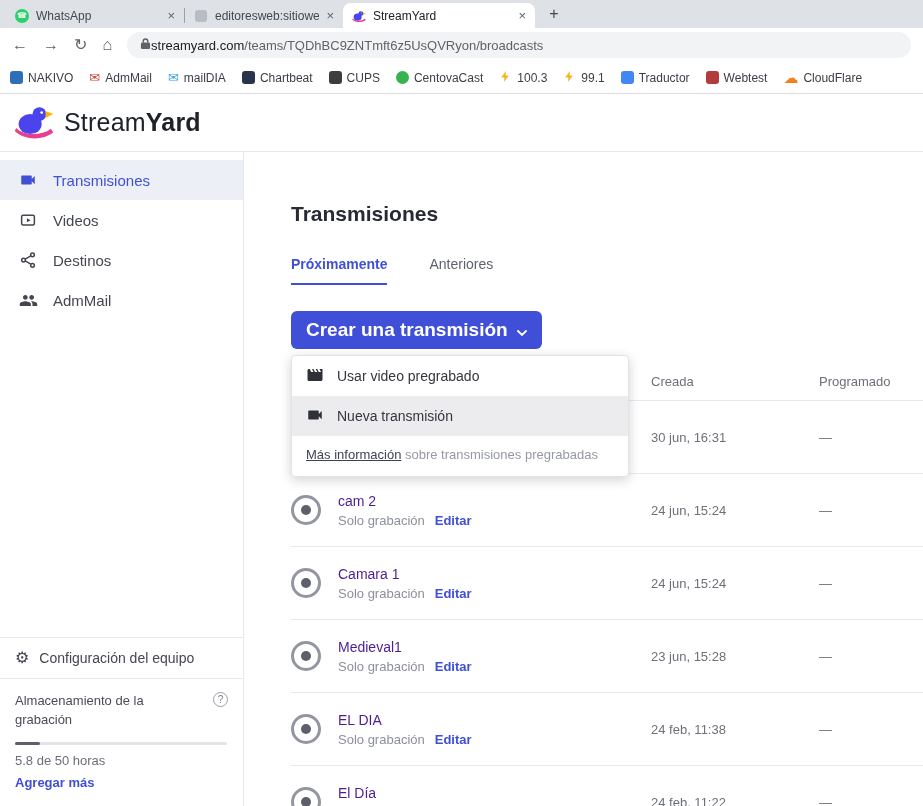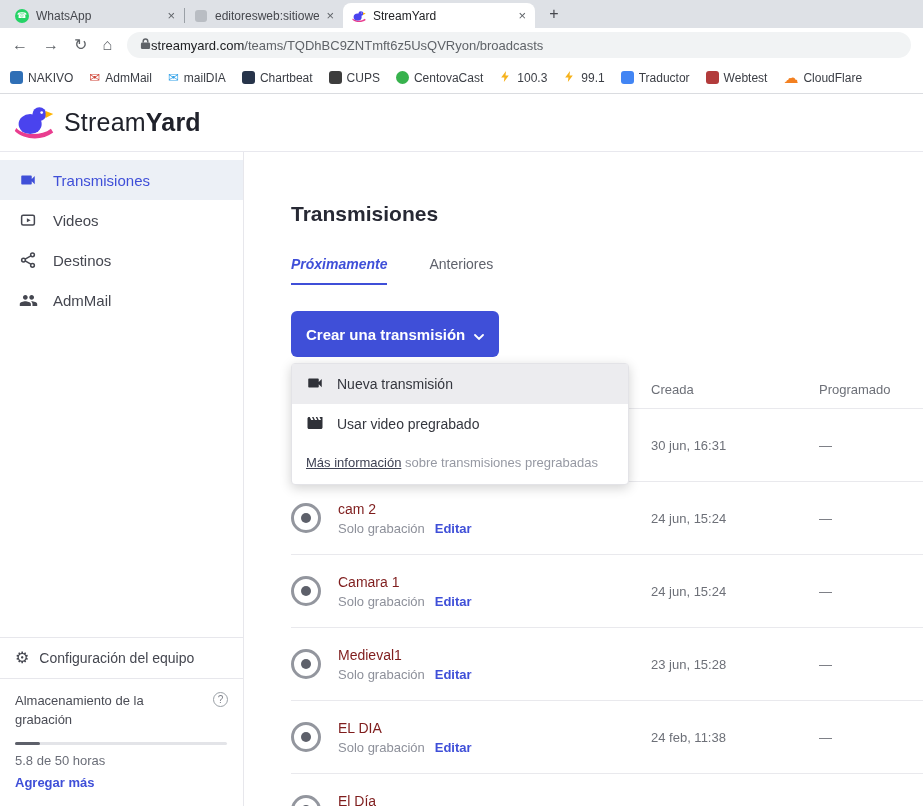--- a/index.html
+++ b/index.html
@@ -51,41 +51,41 @@
   .progress { margin:12px 0 8px; height:3px; width:212px; background:#e3e4e8; border-radius:2px; }
   .progress-fill { height:3px; background:#5d606a; border-radius:2px; }
   .usage { color:#6b6e78; }
   .addmore { display:inline-block; margin-top:7px; color:#3f4fd8; font-weight:600; cursor:pointer; }
 
   
   .main { flex:1; position:relative; padding-left:47px; background:#fff; overflow:hidden; }
   h1 { margin-top:50px; font-size:21px; font-weight:700; color:#272934; }
   .mtabs { margin-top:30px; display:flex; gap:42px; font-size:14px; }
   .mtab { padding-bottom:11px; color:#5f626c; }
-  .mtab.active { color:#3f4fd8; font-weight:600; border-bottom:2px solid #3f4fd8;font-style:italic; }
+  .mtab.active { color:#3f4fd8; font-weight:600; border-bottom:2px solid #3f4fd8; }
 
   .btn-row { margin-top:26px; position:relative; }
-  .create-btn { display:inline-flex; align-items:center; gap:9px; height:46px; padding:0 15px; background:#3f4fd8; color:#fff; border:none; border-radius:6px; font-size:15px; font-weight:600; font-family:inherit; }
+  .create-btn { display:inline-flex; align-items:center; gap:9px; height:38px; padding:0 15px; background:#3f4fd8; color:#fff; border:none; border-radius:6px; font-size:19px; font-weight:600; font-family:inherit; }
 
   .dropdown { position:absolute; left:0; top:calc(100% + 6px); width:338px; background:#fff; border:1px solid #e3e3e7; border-radius:4px; box-shadow:0 3px 12px rgba(0,0,0,.18); z-index:20; }
   .dd-item { height:40px; display:flex; align-items:center; gap:13px; padding:0 14px; font-size:14px; color:#34363e; }
   .dd-item.hl { background:#ececef; }
   .dd-info { padding:11px 14px 14px; font-size:13px; color:#9699a3; }
   .dd-info a { color:#3f4254; text-decoration:underline; cursor:pointer; }
 
   .table { margin-top:14px; }
   .thead { display:flex; align-items:center; height:38px; border-bottom:1px solid #e9e9ed; font-size:13px; color:#6d7078; }
   .c1 { width:360px; display:flex; align-items:center; gap:17px; }
   .c2 { width:124px; }
   .c3 { flex:1;margin-left:44px; }
   .row { display:flex; align-items:center; height:73px; border-bottom:1px solid #e9e9ed; font-size:13px; color:#6d7078; }
   .row.obscured .c1 { visibility:hidden; }
   .rec { width:30px; height:30px; border:3px solid #93969e; border-radius:50%; display:flex; align-items:center; justify-content:center; flex:none; }
   .rec .dot { width:10px; height:10px; border-radius:50%; background:#5d606a; }
-  .rtitle { font-size:14px; color:#7f1d1d; margin-bottom:4px; }
+  .rtitle { font-size:14px; color:#4c1d95; margin-bottom:4px; }
   .rsub { font-size:13px; color:#8d909a; }
   .edit { color:#3f4fd8; font-weight:600; margin-left:10px; cursor:pointer; }
 </style>
 </head>
 <body>
 
 <div class="tabstrip">
   <div class="tab t1">
     <span class="fav fav-wa">
         <span>☎</span>
@@ -265,32 +265,32 @@
 
     <div class="btn-row">
       <button class="create-btn">
         <span>Crear una transmisión</span>
         <span><svg width="10" height="6" viewBox="0 0 10 6">
               <path d="M1 1l4 4 4-4" stroke="#fff" stroke-width="1.8" fill="none" stroke-linecap="round"></path>
             </svg></span>
       </button>
 
       <div class="dropdown">
+        <div class="dd-item">
+          <span><svg viewBox="0 0 24 24" width="18" height="18" fill="#2f3138">
+                <path d="M18 4l2 4h-3l-2-4h-2l2 4h-3l-2-4H8l2 4H7L5 4H4c-1.1 0-2 .9-2 2v12c0 1.1.9 2 2 2h16c1.1 0 2-.9 2-2V4h-4z"></path>
+              </svg></span>
+          <span>Usar video pregrabado</span>
+        </div>
         <div class="dd-item hl">
           <span><svg viewBox="0 0 24 24" width="18" height="18" fill="#2f3138">
                 <path d="M17 10.5V7c0-.55-.45-1-1-1H4c-.55 0-1 .45-1 1v10c0 .55.45 1 1 1h12c.55 0 1-.45 1-1v-3.5l4 4v-11l-4 4z"></path>
               </svg></span>
           <span>Nueva transmisión</span>
         </div>
-        <div class="dd-item">
-          <span><svg viewBox="0 0 24 24" width="18" height="18" fill="#2f3138">
-                <path d="M18 4l2 4h-3l-2-4h-2l2 4h-3l-2-4H8l2 4H7L5 4H4c-1.1 0-2 .9-2 2v12c0 1.1.9 2 2 2h16c1.1 0 2-.9 2-2V4h-4z"></path>
-              </svg></span>
-          <span>Usar video pregrabado</span>
-        </div>
         <div class="dd-info">
           <a>Más información</a><span> sobre transmisiones pregrabadas</span>
         </div>
       </div>
     </div>
 
     <div class="table">
       <div class="thead">
         <div class="c1"></div>
         <div class="c2">Creada</div>

